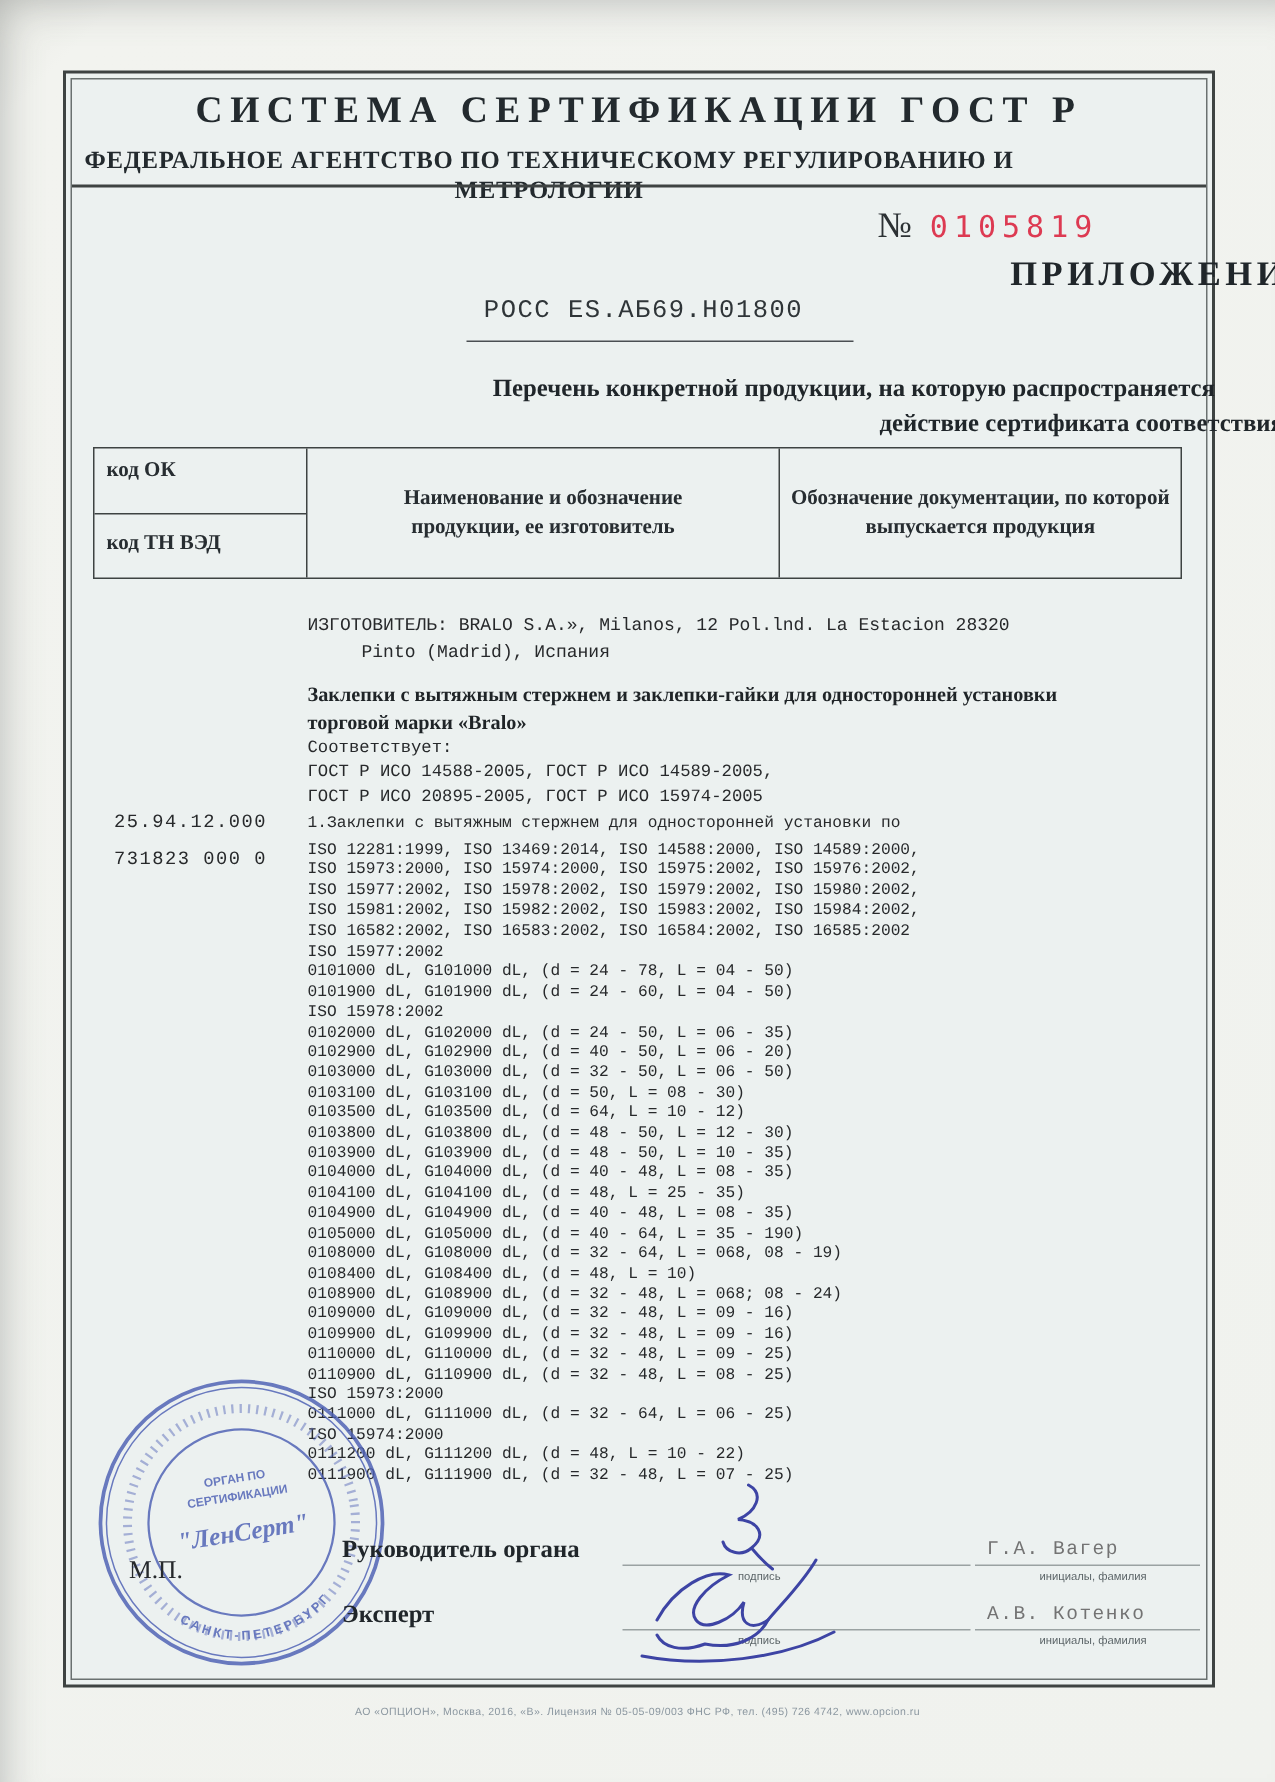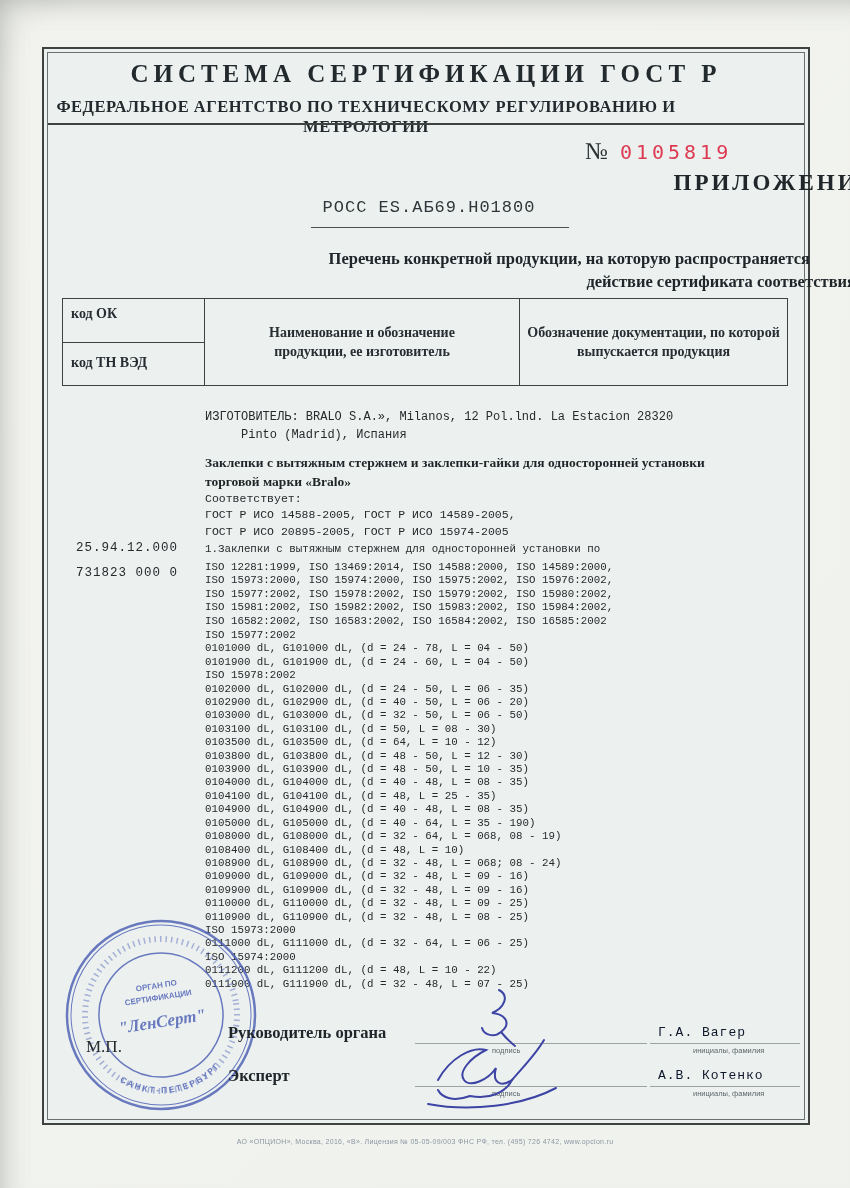--- a/index.html
+++ b/index.html
@@ -113,21 +113,21 @@
   .sigline { position:absolute; height:1px; background:#9aa2a2; }
   .sigline.s1 { left:415px; top:1043px; width:232px; }
   .sigline.s2 { left:415px; top:1086px; width:232px; }
   .nameline { position:absolute; height:1px; background:#9aa2a2; }
   .nameline.n1 { left:650px; top:1043px; width:150px; }
   .nameline.n2 { left:650px; top:1086px; width:150px; }
   .sig-caption { position:absolute; font-family:"Liberation Sans", sans-serif;
     font-size:7.5px; color:#5d6669; }
   .cap-s1 { left:492px; top:1046px; } .cap-s2 { left:492px; top:1089px; }
   .cap-n1 { left:693px; top:1046px; } .cap-n2 { left:693px; top:1089px; }
-  .sig-name { position:absolute; font-size:13px; letter-spacing:1px; color:#0f172a;text-align:right; }
+  .sig-name { position:absolute; font-size:13px; letter-spacing:1px; color:#737373;text-align:right; }
   .name1 { left:658px; top:1025px; } .name2 { left:658px; top:1068px; }
 
   .handsig { position:absolute; left:398px; top:982px; width:210px; height:132px; }
 
   .footer-line {
     position:absolute; left:0; top:1138px; width:850px; text-align:center;
     font-family:"Liberation Sans", sans-serif; font-size:7px; color:#8b97a0;
     letter-spacing:.3px;
   }
   .stamp-small { font-size:8px; font-weight:bold; fill:#4c5fb4; font-family:"Liberation Sans", sans-serif; }

